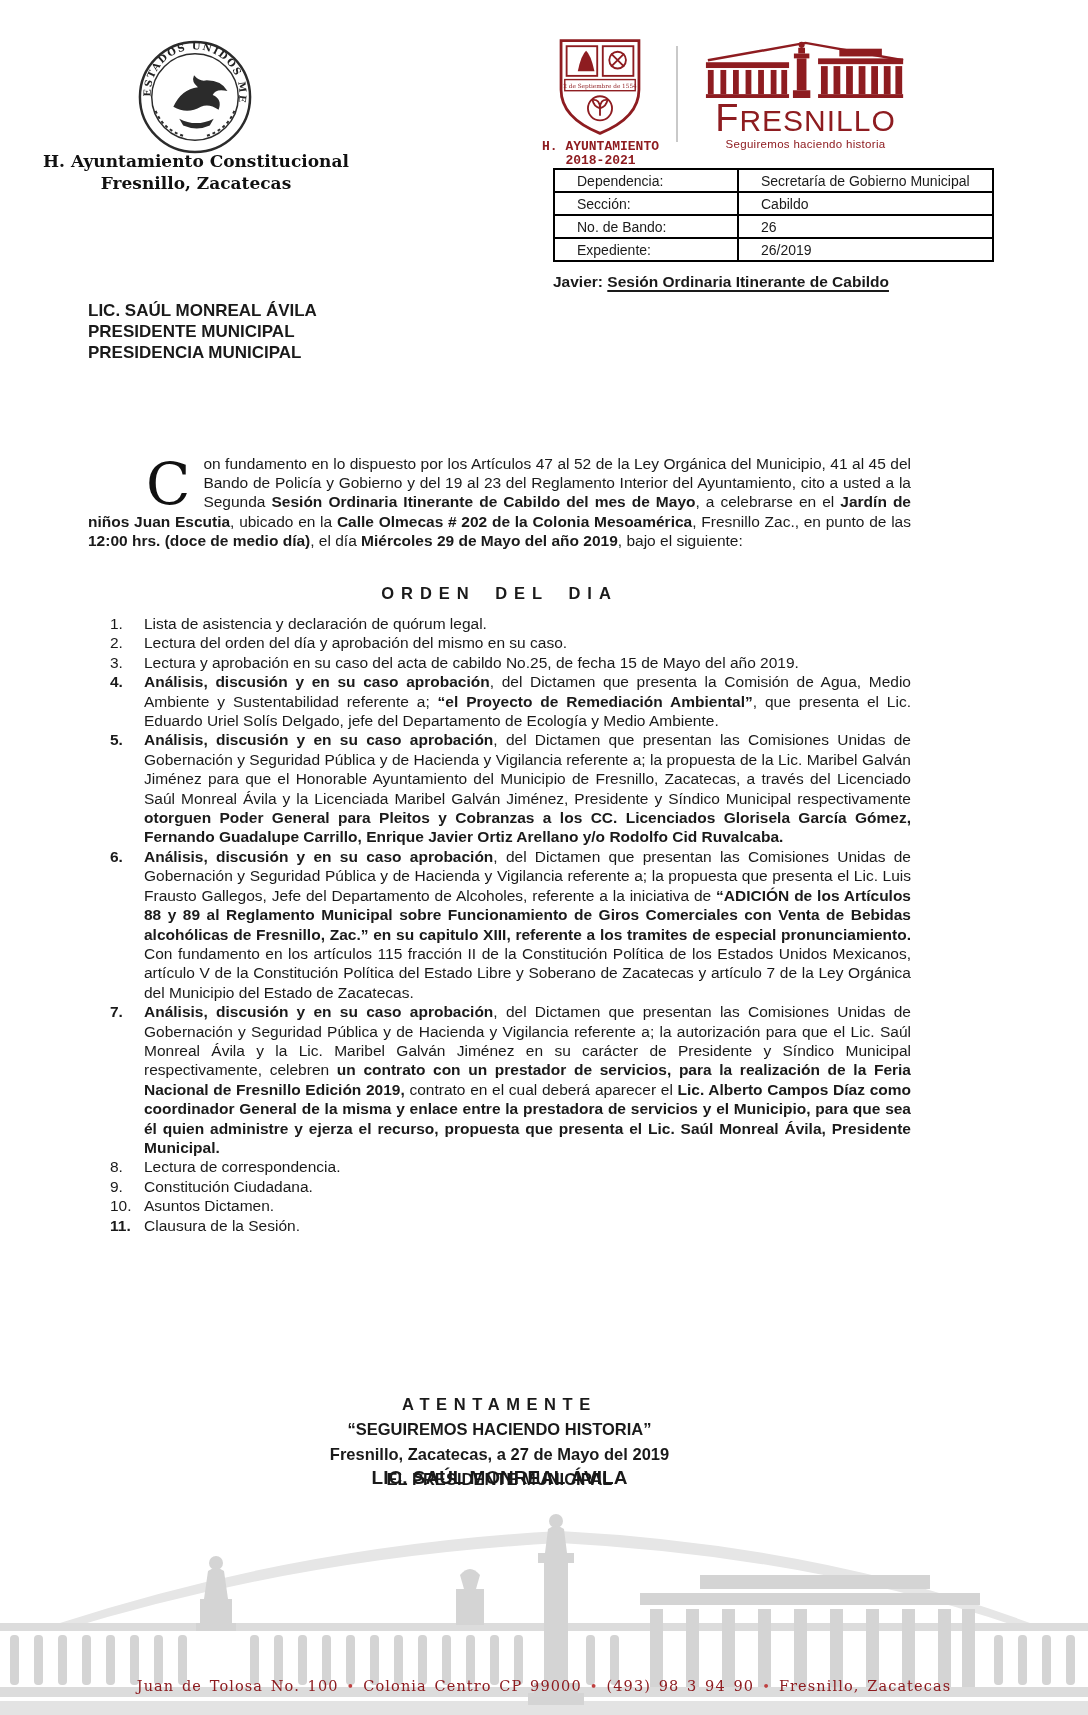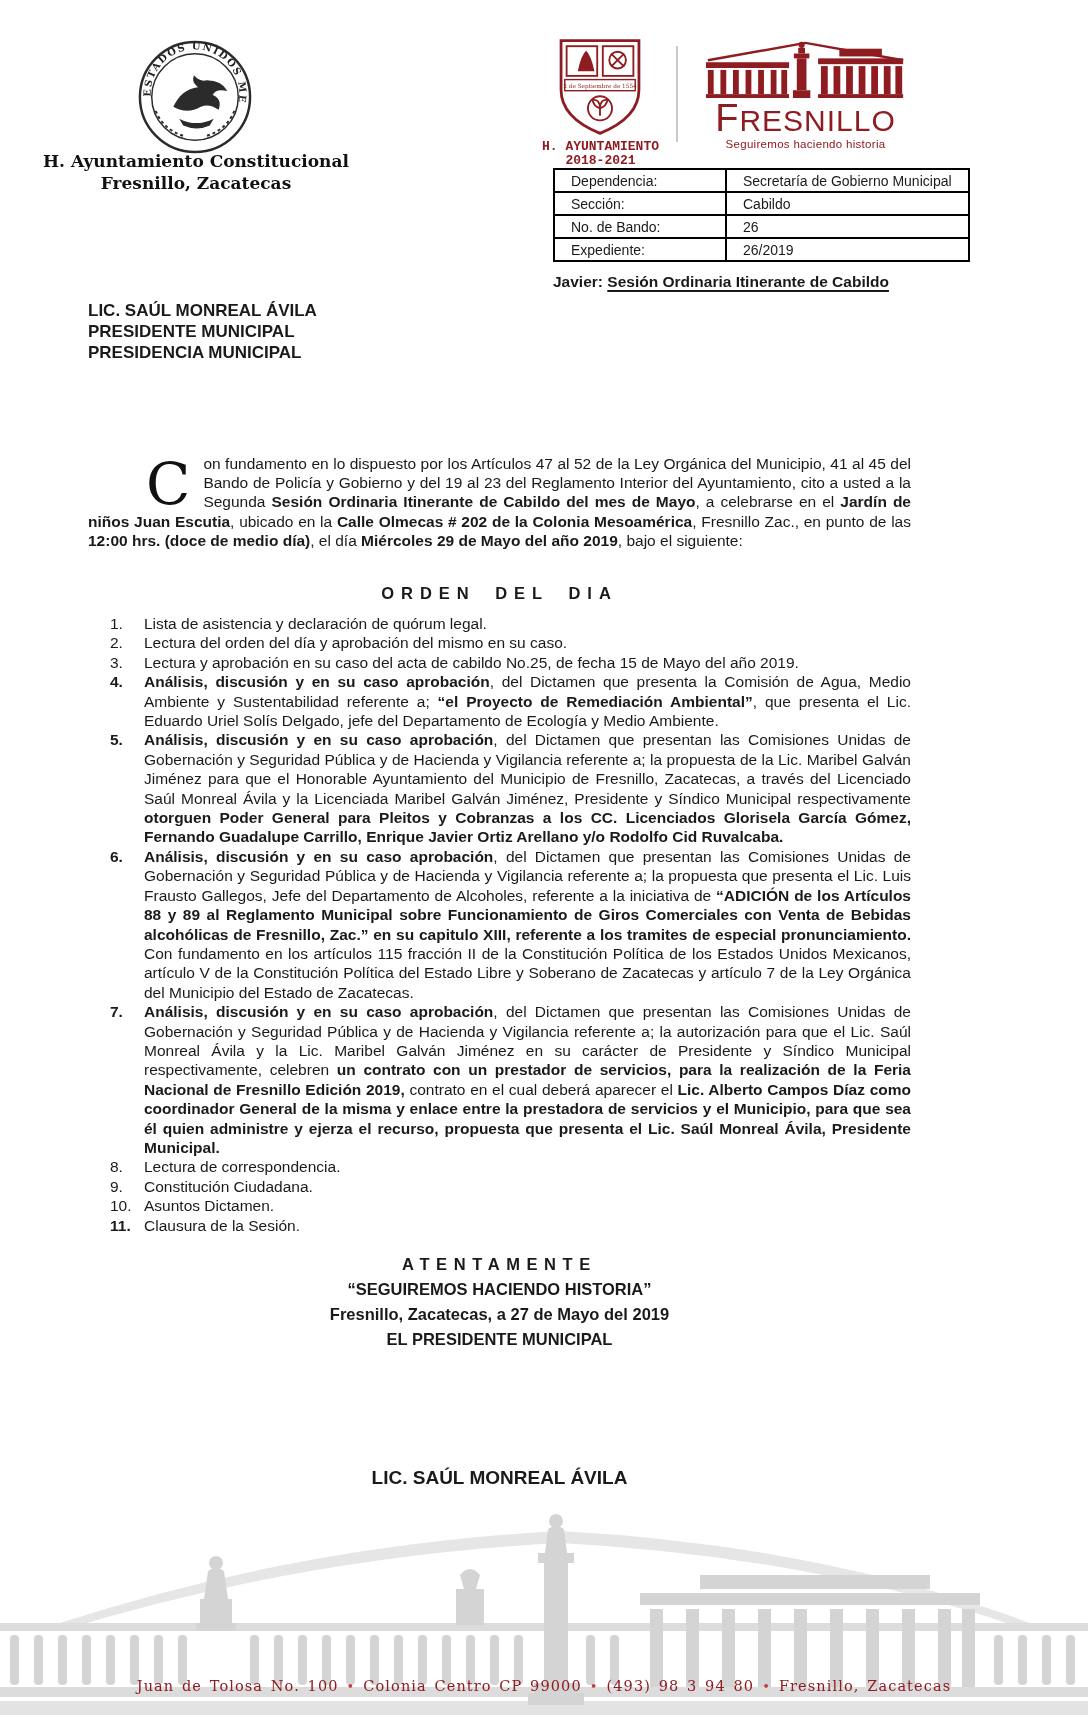--- a/index.html
+++ b/index.html
@@ -16,21 +16,21 @@
     font-family:Liberation Mono, monospace;font-weight:bold;font-size:13px;line-height:14px;color:#8e1c20;}
   .header-divider{position:absolute;left:676px;top:46px;width:2px;height:96px;background:#c9c9c9;}
   .logo{position:absolute;left:698px;top:40px;width:215px;text-align:center;}
   .logo-word{font-family:Liberation Sans, sans-serif;color:#8e1c20;font-size:30px;line-height:32px;letter-spacing:1px;}
   .logo-word::first-letter{font-size:38px;}
   .logo-tagline{font-size:11.5px;color:#8e1c20;margin-top:1px;letter-spacing:.3px;}
 
   
   .info-table{position:absolute;left:553px;top:168px;border-collapse:collapse;
     font-size:14px;min-width:364px;}
-  .info-table td{border:2px solid #000;padding:1px 16px;height:19px;white-space:nowrap;}
+  .info-table td{border:2px solid #000;padding:1px 22px;height:19px;white-space:nowrap;}
   .info-table td.lbl{width:138px;}
   .asunto{position:absolute;left:553px;top:273px;font-size:15.5px;font-weight:bold;white-space:nowrap;}
   .asunto .u{text-decoration:underline;text-decoration-thickness:2px;text-underline-offset:3px;}
 
   
   .addressee{position:absolute;left:88px;top:300px;font-size:17px;font-weight:bold;line-height:21px;}
 
   
   .body-par{position:absolute;left:88px;top:438px;width:823px;font-size:15.5px;
     line-height:19.4px;text-align:justify;}
@@ -39,21 +39,21 @@
 
   
   .orden-title{position:absolute;left:88px;top:584px;width:823px;text-align:center;
     font-size:16.5px;font-weight:bold;letter-spacing:.42em;word-spacing:.5em;}
   .agenda{position:absolute;left:110px;top:614px;width:801px;font-size:15.5px;line-height:19.4px;}
   .agenda-item{display:flex;}
   .agenda-item .num{flex:none;width:34px;}
   .agenda-item .txt{flex:1;text-align:justify;}
 
   
-  .closing{position:absolute;left:88px;top:1252px;width:823px;text-align:center;
+  .closing{position:absolute;left:88px;top:1392px;width:823px;text-align:center;
     font-size:16.5px;font-weight:bold;line-height:25px;}
   .closing .spaced{letter-spacing:.4em;}
   .signature{position:absolute;left:88px;top:1467px;width:823px;text-align:center;
     font-size:19px;font-weight:bold;}
 
   
   .watermark{position:absolute;left:0;top:1505px;width:1088px;height:210px;}
   .footer-address{position:absolute;left:0;top:1678px;width:1088px;text-align:center;
     font-family:"DejaVu Serif",serif;font-size:14.5px;color:#8e1c20;letter-spacing:1.1px;word-spacing:2px;}
   .footer-address .dot{color:#bf4040;padding:0 8px;font-size:13px;}
@@ -307,15 +307,15 @@
         <rect x="794" y="104" width="13" height="78"></rect>
           <rect x="830" y="104" width="13" height="78"></rect>
         <rect x="866" y="104" width="13" height="78"></rect>
           <rect x="902" y="104" width="13" height="78"></rect>
         <rect x="938" y="104" width="13" height="78"></rect>
           <rect x="962" y="104" width="13" height="78"></rect>
       </g>
     </svg>
   </div>
 
-  <div class="footer-address"><span>Juan de Tolosa No. 100</span><span class="dot">•</span><span>Colonia Centro  CP 99000</span><span class="dot">•</span><span>(493) 98 3 94 80</span><span class="dot">•</span><span>Fresnillo, Zacatecas</span></div>
+  <div class="footer-address"><span>Juan de Tolosa No. 100</span><span class="dot">•</span><span>Colonia Centro  CP 99000</span><span class="dot">•</span><span>(493) 98 3 94 90</span><span class="dot">•</span><span>Fresnillo, Zacatecas</span></div>
 
 </div>
 
 </body></html>

